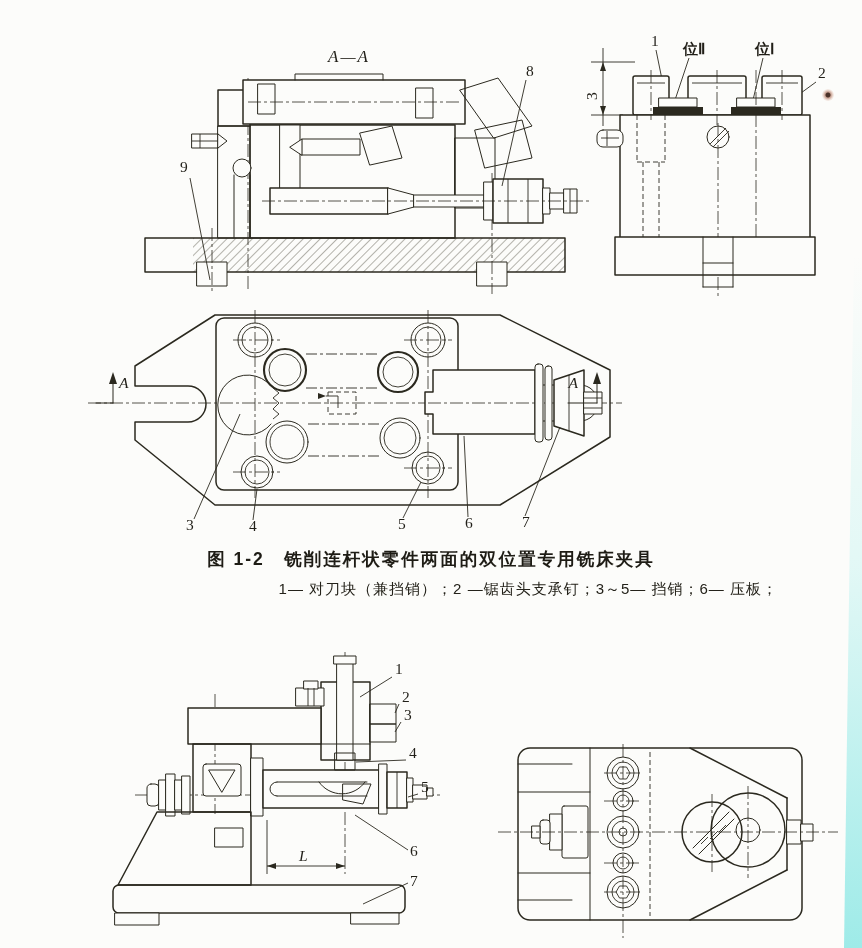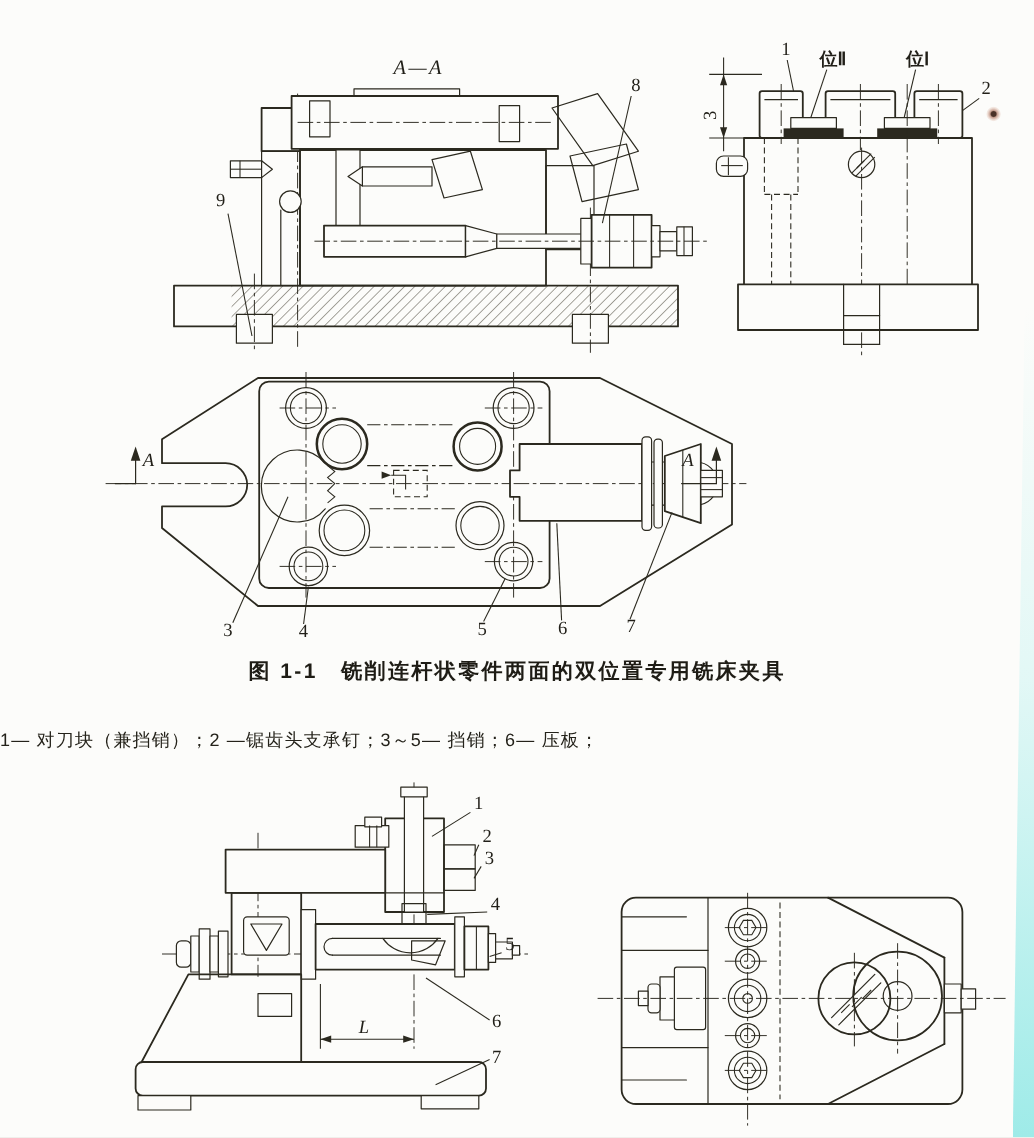--- a/index.html
+++ b/index.html
@@ -15,22 +15,22 @@
   .hid{stroke:#2b291f;stroke-width:.9;fill:none;stroke-dasharray:5 3;}
   .ph{stroke:#2b291f;stroke-width:.9;fill:none;stroke-dasharray:11 3 3 3;}
   .pp{fill:#fcfcfa;}
   .ink{fill:#2b291f;stroke:none;}
   .lbl{font:15.5px "Liberation Serif", serif;fill:#211f18;}
   .it{font-style:italic;font-family:"Liberation Serif", serif;}
   .big{font-size:17px;letter-spacing:2px;}
   .cjk{font:700 15px "Liberation Sans", sans-serif;fill:#211f18;}
   .caption{position:absolute;left:0;width:862px;text-align:center;
            font:700 17.5px "Liberation Sans", sans-serif;letter-spacing:2px;color:#1e1c15;}
-  .legend{position:absolute;left:0;width:778px;text-align:left;
-          font:15px "Liberation Sans", sans-serif;letter-spacing:1px;color:#24221a;margin-top:28px;}
+  .legend{position:absolute;left:0;width:778px;text-align:right;
+          font:15px "Liberation Sans", sans-serif;letter-spacing:1px;color:#24221a;}
   .edge-tint{position:absolute;right:0;top:255px;width:18px;height:693px;pointer-events:none;
      background:linear-gradient(180deg,rgba(178,240,238,0) 0%,rgba(178,240,238,.35) 45%,rgba(142,232,229,.85) 100%);
      clip-path:polygon(55% 0,100% 0,100% 100%,0 100%);}
   .speck{position:absolute;left:822px;top:89px;width:12px;height:12px;border-radius:50%;
      background:radial-gradient(circle at 50% 50%, #4a3228 0 2px, #c8a192 3px, #efe0d8 5px, rgba(239,224,216,0) 7px);}
 </style>
 </head>
 <body>
 
 <div class="page">
@@ -231,21 +231,21 @@
     <text class="lbl" x="161" y="235">4</text>
     <line class="thin" x1="165" y1="224" x2="169" y2="193"></line>
     <text class="lbl" x="310" y="233">5</text>
     <line class="thin" x1="315" y1="222" x2="333" y2="186"></line>
     <text class="lbl" x="377" y="232">6</text>
     <line class="thin" x1="380" y1="221" x2="376" y2="140"></line>
     <text class="lbl" x="434" y="231">7</text>
     <line class="thin" x1="437" y1="220" x2="472" y2="131"></line>
   </svg>
 
-  <div class="caption" style="top:547px">图 1-1　铣削连杆状零件两面的双位置专用铣床夹具</div>
+  <div class="caption" style="top:547px">图 1-2　铣削连杆状零件两面的双位置专用铣床夹具</div>
   <div class="legend" style="top:580px">1— 对刀块（兼挡销）；2 —锯齿头支承钉；3～5— 挡销；6— 压板；</div>
 
   <svg class="abs" style="left:105px;top:652px" width="345" height="296" viewBox="0 0 345 296">
     <defs>
       <pattern id="hD" width="6" height="6" patternUnits="userSpaceOnUse" patternTransform="rotate(45)">
         <line x1="0" y1="0" x2="0" y2="6" stroke="#454235" stroke-width=".8"></line>
       </pattern>
       <pattern id="hD2" width="6" height="6" patternUnits="userSpaceOnUse" patternTransform="rotate(-45)">
         <line x1="0" y1="0" x2="0" y2="6" stroke="#454235" stroke-width=".8"></line>
       </pattern>

